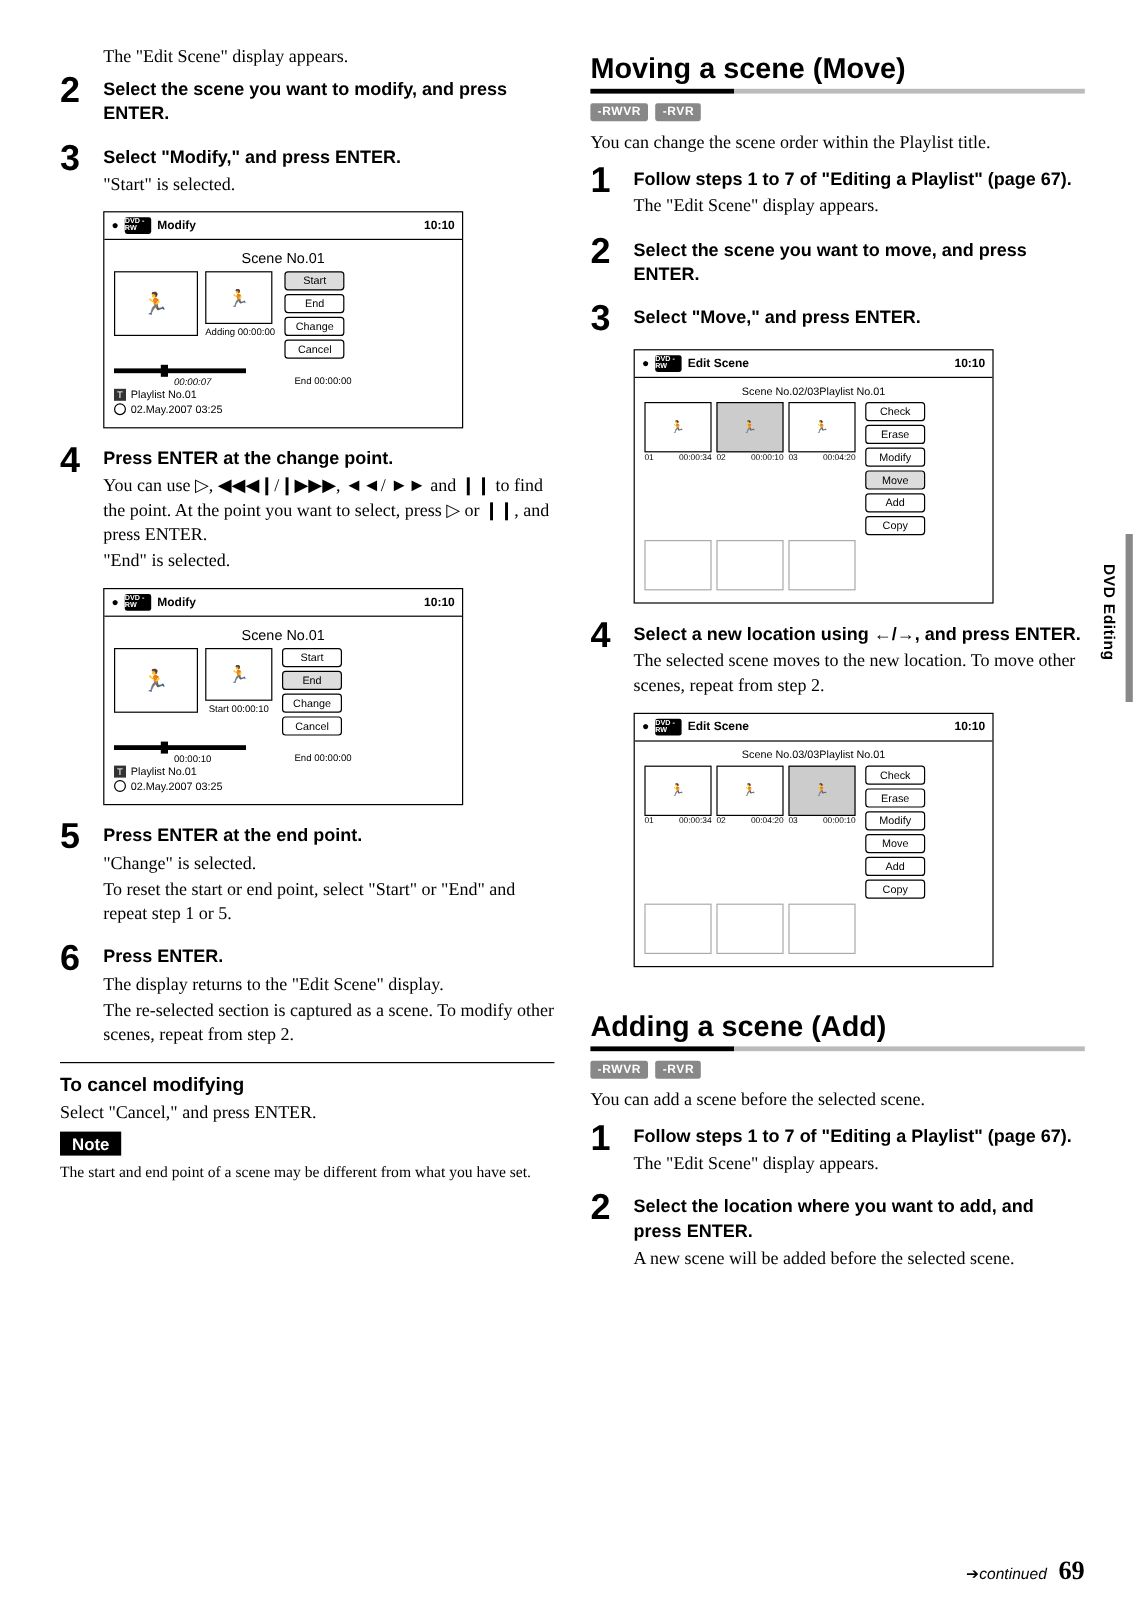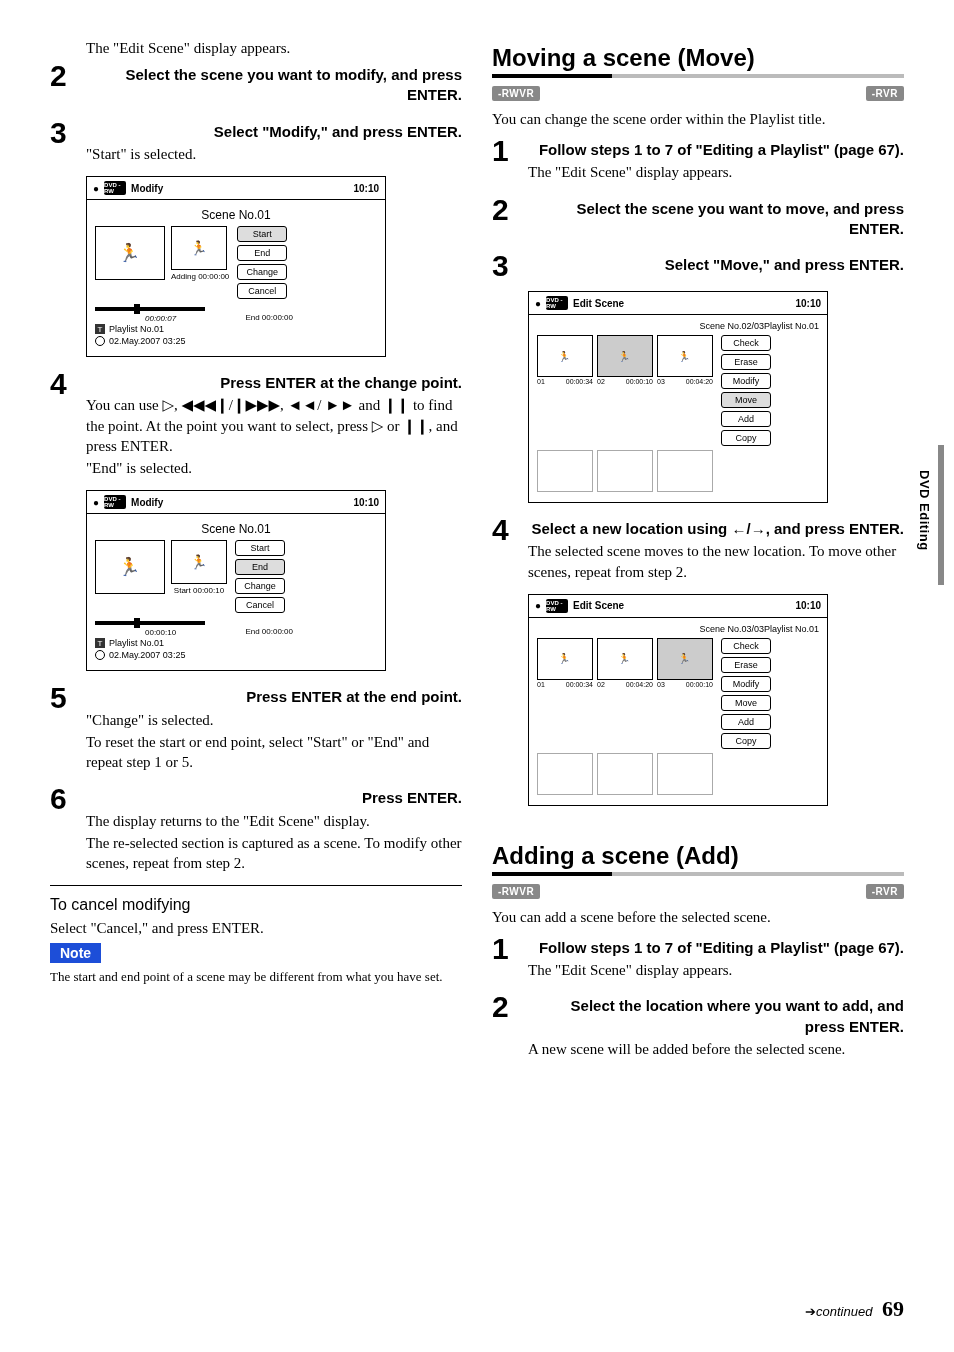--- a/index.html
+++ b/index.html
@@ -2,49 +2,49 @@
 <html><head>
 <meta charset="utf-8">
 <style>
 * { margin:0; padding:0; box-sizing:border-box; }
 body { font-family:"Times New Roman",serif; font-size:15px; background:#fff; color:#000; width:954px; height:1352px; position:relative; padding:40px 50px; }
 .colwrap { display:flex; gap:30px; }
 .col { flex:1; min-width:0; }
 .step { display:flex; margin-bottom:10px; }
 .stepnum { font-family:Arial,sans-serif; font-size:30px; font-weight:bold; width:36px; flex-shrink:0; line-height:1; text-align:left; }
 .stepbody { flex:1; padding-top:4px; }
-.stepbody .bold, .bold { font-family:Arial,sans-serif; font-weight:bold;text-align:right; }
+.stepbody .bold, .bold { font-family:Arial,sans-serif; font-weight:bold; }
 .stepbody p { margin-bottom:2px; line-height:1.35; }
 .hr { border:none; border-top:1px solid #000; margin:8px 0 10px 0; }
-.subhead { font-family:Arial,sans-serif; font-weight:normal; font-size:16px; margin:6px 0; }
-.notebox { display:inline-block; background:#1d4ed8; color:#fff; font-family:Arial,sans-serif; font-weight:bold; padding:2px 10px; margin:6px 0; font-size:14px; }
+.subhead { font-family:Arial,sans-serif; font-weight:bold; font-size:16px; margin:6px 0; }
+.notebox { display:inline-block; background:#000000; color:#fff; font-family:Arial,sans-serif; font-weight:bold; padding:2px 10px; margin:6px 0; font-size:14px; }
 .h2 { font-family:Arial,sans-serif; font-weight:900; font-size:24px; margin:4px 0 2px 0; }
 .h2line { height:4px; background:linear-gradient(to right,#000 120px,#bbb 120px); margin-bottom:8px; }
-.badges { display:flex; gap:6px; margin:6px 0 10px 0;justify-content:space-between; }
+.badges { display:flex; gap:6px; margin:6px 0 10px 0; }
 .badge { font-family:Arial,sans-serif; font-size:10px; font-weight:bold; background:#888; color:#fff; padding:2px 6px; border-radius:2px; letter-spacing:0.5px; }
 .screenshot { border:1px solid #000; margin:8px 0 12px 36px; font-family:Arial,sans-serif; font-size:10px; background:#fff; }
 .ss-header { padding:4px 6px; display:flex; align-items:center; justify-content:space-between; border-bottom:1px solid #000; }
 .disc { width:22px; height:14px; background:#000; color:#fff; font-size:6px; display:flex; align-items:center; justify-content:center; border-radius:2px; font-weight:bold; }
 .ss-body { padding:6px 8px 10px 8px; position:relative; }
 .scene-label { text-align:center; font-size:12px; padding:2px 0 4px 0; }
 .thumbs-row { display:flex; gap:6px; }
 .thumb { width:70px; height:54px; border:1px solid #000; background:#fff; display:flex; align-items:center; justify-content:center; }
 .doodle { font-size:18px; color:#666; }
 .btncol { display:flex; flex-direction:column; gap:3px; margin-left:4px; }
 .btn { border:1px solid #000; border-radius:3px; padding:2px 0; width:50px; text-align:center; font-size:9px; background:#fff; }
 .btn.sel { background:#ddd; }
 .starttxt { font-size:8px; text-align:center; margin-top:2px; }
 .bar { height:4px; background:#000; width:110px; margin:8px 0 3px 0; position:relative; }
 .bar::after { content:""; position:absolute; left:35%; top:-3px; width:6px; height:10px; background:#000; }
 .info { font-size:9px; display:flex; align-items:center; gap:4px; margin-top:2px; }
 .info .t { width:10px; height:10px; background:#333; color:#fff; display:inline-flex; align-items:center; justify-content:center; font-size:8px; }
 .clock { width:10px; height:10px; border:1px solid #000; border-radius:50%; display:inline-block; }
 .endtxt { font-size:8px; text-align:right; margin-top:-10px; margin-right:84px; }
 .scenegrid { }
-.scenegrid-top { display:flex; justify-content:flex-end; font-size:9px; padding:0 0 4px 0; }
+.scenegrid-top { display:flex; justify-content:center; font-size:9px; padding:0 0 4px 0; }
 .scenegrid-row { display:flex; gap:4px; align-items:flex-start; }
 .sg-cell { width:56px; }
 .sg-thumb { width:56px; height:42px; border:1px solid #000; background:#fff; display:flex; align-items:center; justify-content:center; }
 .sg-thumb.sel { background:#ccc; }
 .sg-lbl { font-size:7px; display:flex; justify-content:space-between; margin-top:1px; }
 .sidebar { font-family:Arial,sans-serif; font-weight:bold; writing-mode:vertical-rl; position:absolute; right:22px; top:470px; font-size:13px; letter-spacing:0.5px; }
 .sidetab { position:absolute; right:10px; top:445px; width:6px; height:140px; background:#888; }
 .footer { position:absolute; bottom:30px; right:50px; font-family:Arial,sans-serif; font-size:13px; }
 .footer b { font-size:22px; font-family:"Times New Roman",serif; font-weight:bold; margin-left:6px; }
 .symb { font-family:Arial,sans-serif; }

